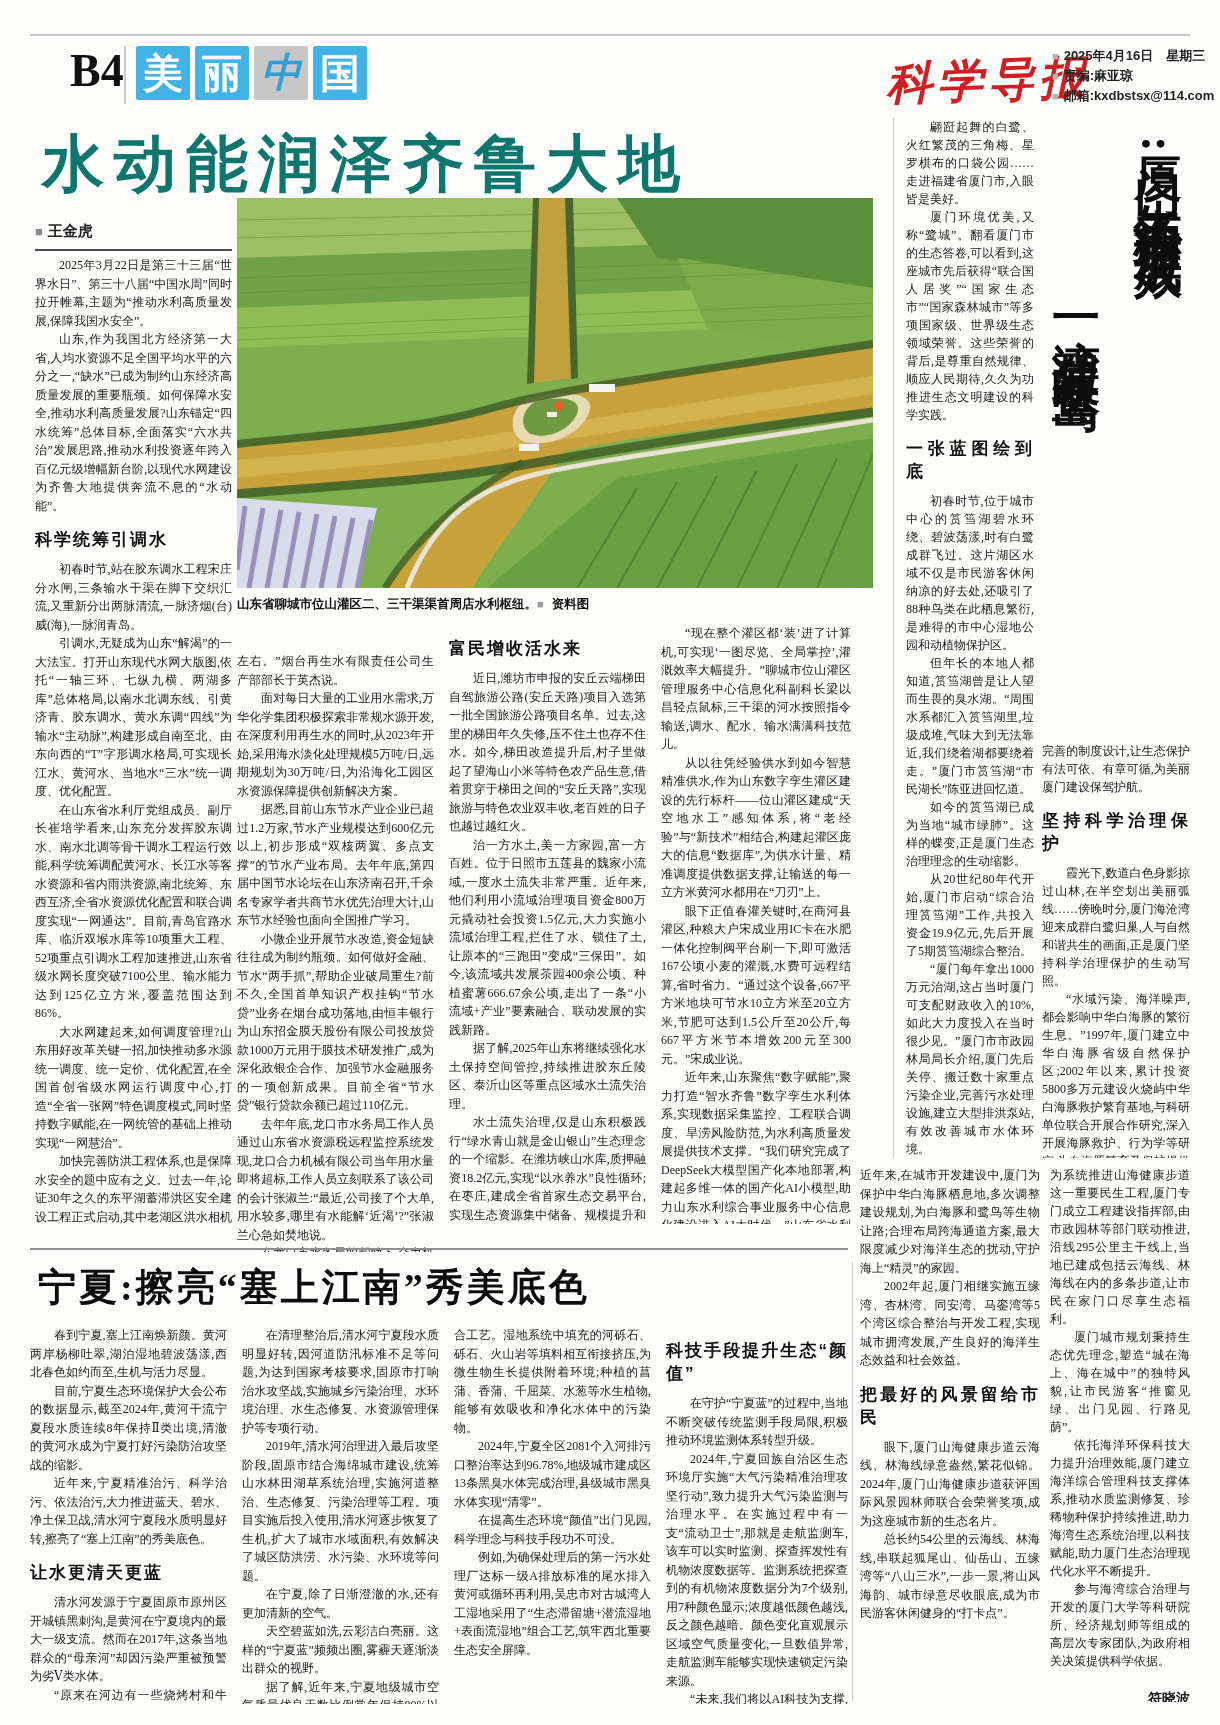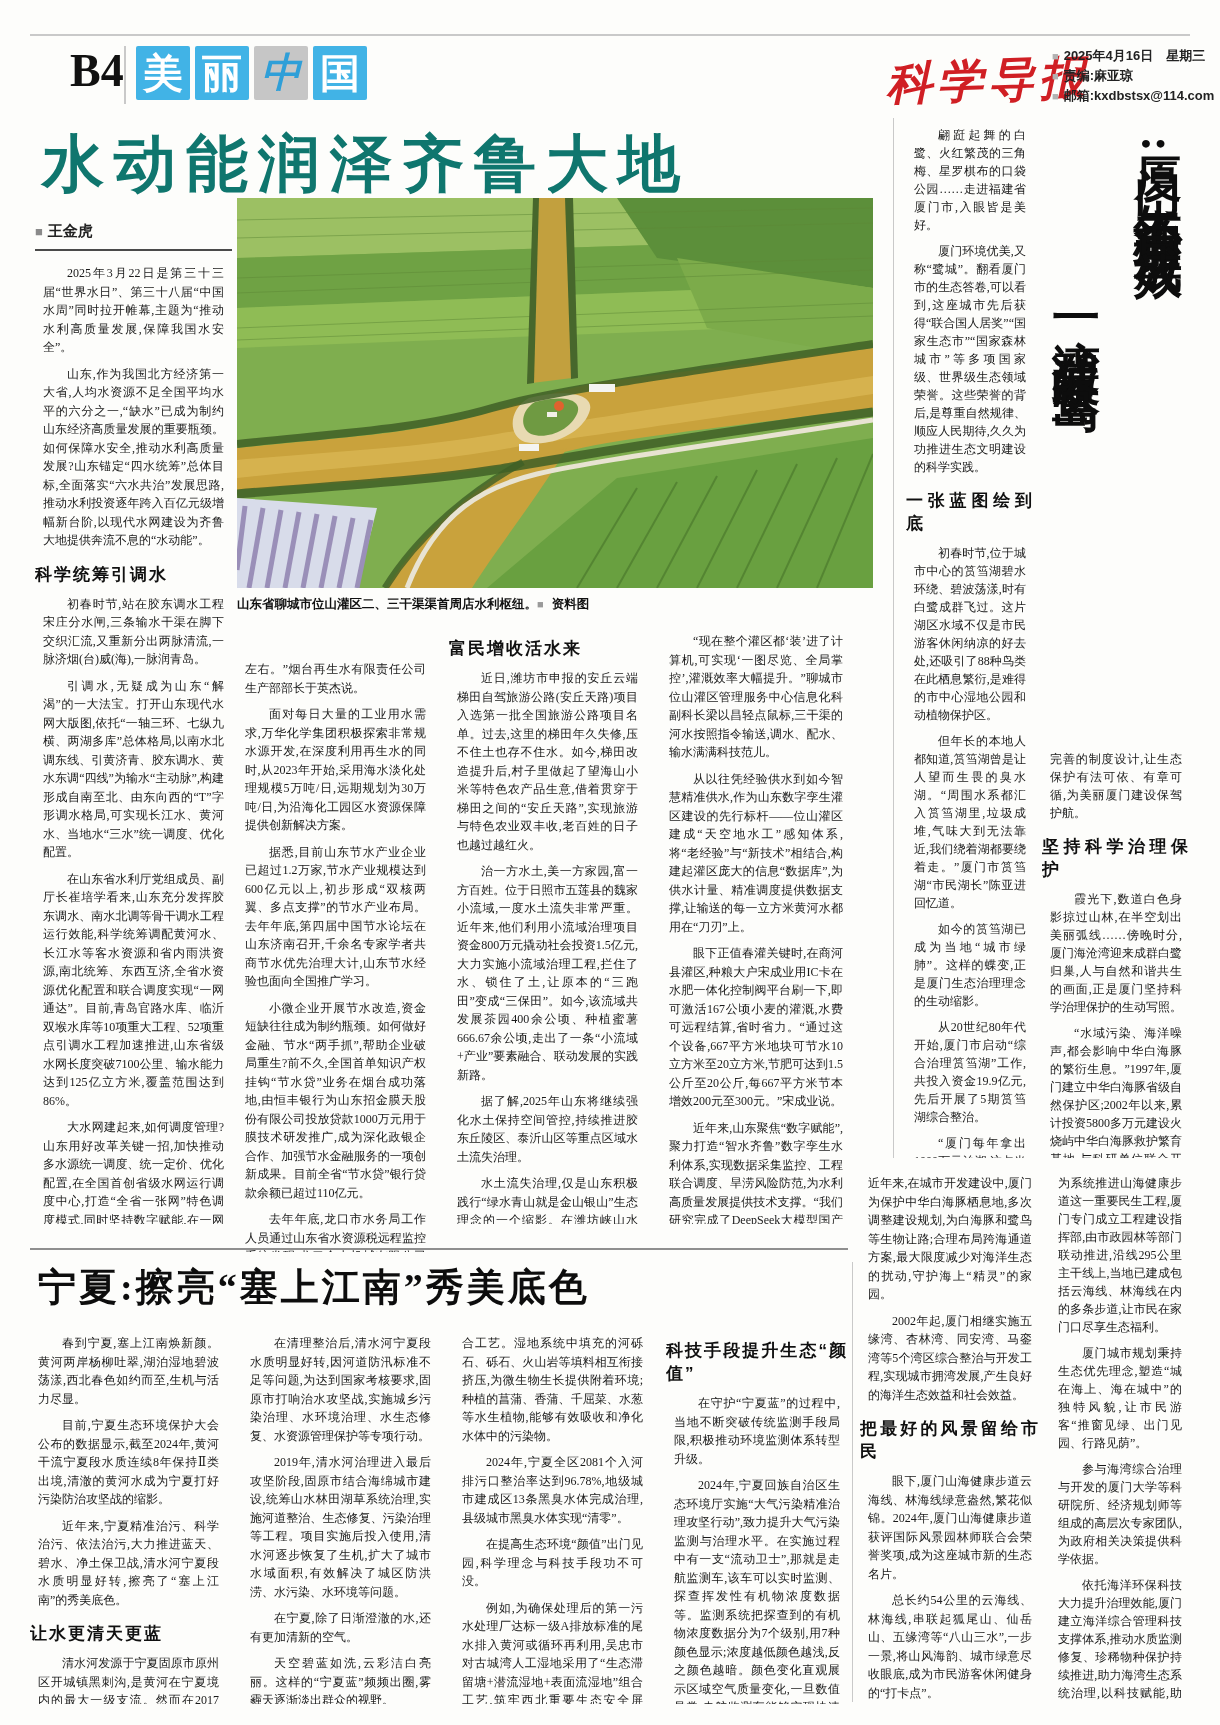--- a/index.html
+++ b/index.html
@@ -19,21 +19,21 @@
          line-height:20px;white-space:nowrap;}
   .bullet{color:#b2b2b2;font-size:11px;margin-right:5px;}
   
   .headline-main{font-family:"Liberation Sans","DejaVu Sans",sans-serif;font-weight:900;
                  font-size:62px;letter-spacing:10px;color:#0f766e;white-space:nowrap;}
   .byline{font-family:"Liberation Sans",sans-serif;font-weight:700;font-size:15px;color:#222;
           border-bottom:2px solid #4a4a4a;padding-bottom:8px;}
   .byline .bullet{color:#8a8a8a;font-size:13px;}
   
   .col{overflow:hidden;text-align:justify;}
-  .para{margin:8px;text-indent:2em;font-size:12px;line-height:18.5px;color:#191919;}
+  .para{margin:0;text-indent:2em;font-size:12px;line-height:18.5px;color:#191919;}
   .para.cont{text-indent:0;}
   .subhead{font-family:"Liberation Sans","DejaVu Sans",sans-serif;font-weight:900;font-size:17px;
            color:#101010;margin:13px 0 9px 0;letter-spacing:2px;}
   .narrow .para{font-size:12px;line-height:18px;}
   .sig{text-align:right;font-size:14px;font-weight:700;margin-top:20px;color:#191919;}
   .caption{font-size:12.5px;font-weight:700;color:#111;}
   .caption .bullet{color:#9a9a9a;}
   
   .vhead{writing-mode:vertical-rl;font-family:"Liberation Serif","DejaVu Serif",serif;font-weight:900;
          font-size:48px;letter-spacing:9px;color:#0d0d0d;}
@@ -194,22 +194,22 @@
   <div class="abs col" style="left:860px;top:1166px;width:180px;height:536px;">
       <p class="para cont">近年来,在城市开发建设中,厦门为保护中华白海豚栖息地,多次调整建设规划,为白海豚和鹭鸟等生物让路;合理布局跨海通道方案,最大限度减少对海洋生态的扰动,守护海上“精灵”的家园。</p>
       <p class="para">2002年起,厦门相继实施五缘湾、杏林湾、同安湾、马銮湾等5个湾区综合整治与开发工程,实现城市拥湾发展,产生良好的海洋生态效益和社会效益。</p>
       <div class="subhead">把最好的风景留给市民</div>
       <p class="para">眼下,厦门山海健康步道云海线、林海线绿意盎然,繁花似锦。2024年,厦门山海健康步道获评国际风景园林师联合会荣誉奖项,成为这座城市新的生态名片。</p>
       <p class="para">总长约54公里的云海线、林海线,串联起狐尾山、仙岳山、五缘湾等“八山三水”,一步一景,将山风海韵、城市绿意尽收眼底,成为市民游客休闲健身的“打卡点”。</p>
     </div>
   <div class="abs col narrow" style="left:1050px;top:1166px;width:140px;height:536px;">
       <p class="para cont">为系统推进山海健康步道这一重要民生工程,厦门专门成立工程建设指挥部,由市政园林等部门联动推进,沿线295公里主干线上,当地已建成包括云海线、林海线在内的多条步道,让市民在家门口尽享生态福利。</p>
       <p class="para">厦门城市规划秉持生态优先理念,塑造“城在海上、海在城中”的独特风貌,让市民游客“推窗见绿、出门见园、行路见荫”。</p>
+      <p class="para">依托海洋环保科技大力提升治理效能,厦门建立海洋综合管理科技支撑体系,推动水质监测修复、珍稀物种保护持续推进,助力海湾生态系统治理,以科技赋能,助力厦门生态治理现代化水平不断提升。</p>
       <p class="para">参与海湾综合治理与开发的厦门大学等科研院所、经济规划师等组成的高层次专家团队,为政府相关决策提供科学依据。</p>
-      <p class="para">依托海洋环保科技大力提升治理效能,厦门建立海洋综合管理科技支撑体系,推动水质监测修复、珍稀物种保护持续推进,助力海湾生态系统治理,以科技赋能,助力厦门生态治理现代化水平不断提升。</p>
       <div class="sig">符晓波</div>
     </div>
 
   <div class="abs hairline" style="left:30px;top:1248px;width:818px;height:2px;background:#8f8f8f;"></div>
   <div class="abs vrule" style="left:852px;top:1262px;width:1px;height:440px;"></div>
   <div class="abs headline-nx" style="left:38px;top:1262px;">宁夏:擦亮“塞上江南”秀美底色</div>
 
   <div class="abs col" style="left:30px;top:1326px;width:197px;height:378px;">
       <p class="para">春到宁夏,塞上江南焕新颜。黄河两岸杨柳吐翠,湖泊湿地碧波荡漾,西北春色如约而至,生机与活力尽显。</p>
       <p class="para">目前,宁夏生态环境保护大会公布的数据显示,截至2024年,黄河干流宁夏段水质连续8年保持Ⅱ类出境,清澈的黄河水成为宁夏打好污染防治攻坚战的缩影。</p>

